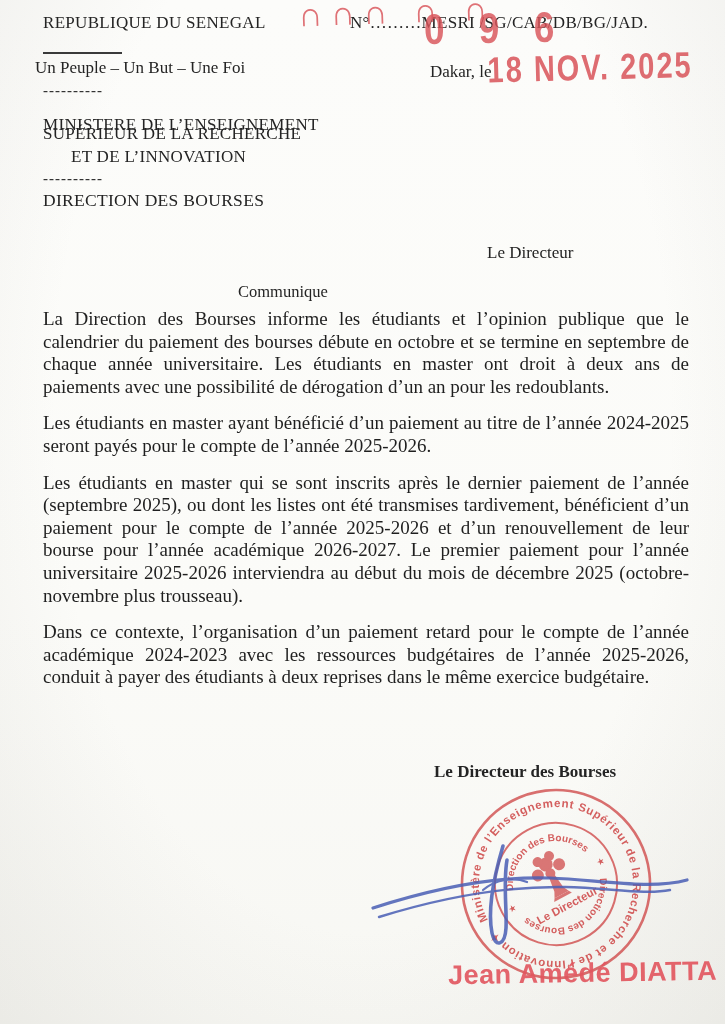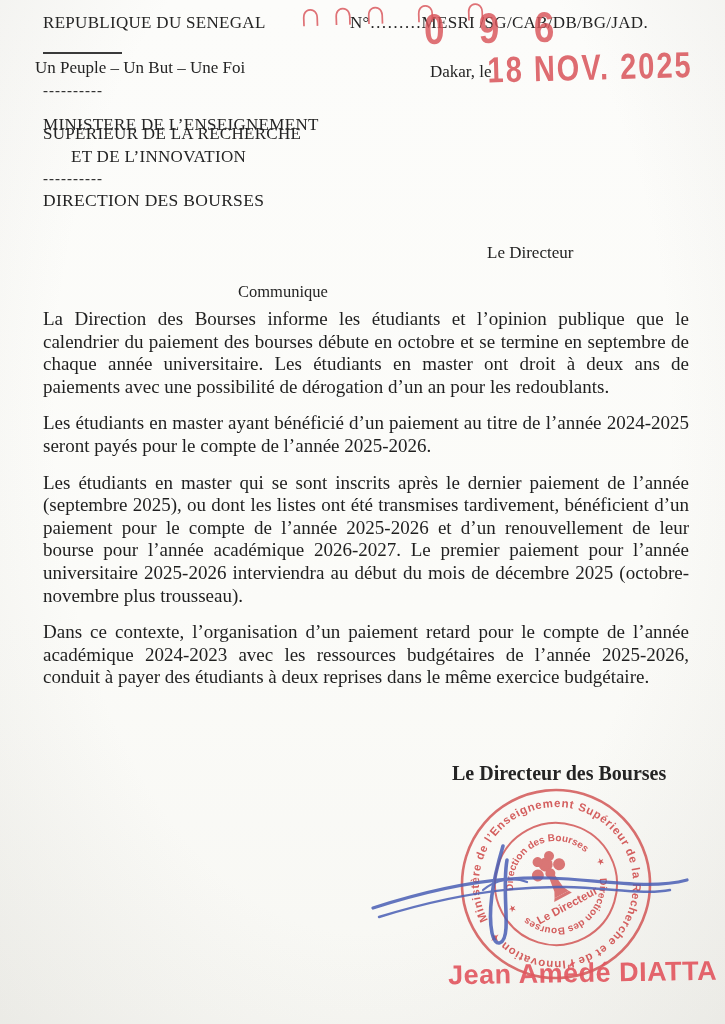--- a/index.html
+++ b/index.html
@@ -59,21 +59,21 @@
   <div class="t" style="left:487px;top:243px;font-size:17px;">Le Directeur</div>
   <div class="t" style="left:238px;top:282px;font-size:16.5px;font-weight:normal;">Communique</div>
 
   <div class="body-text">
     <p>La Direction des Bourses informe les étudiants et l’opinion publique que le calendrier du paiement des bourses débute en octobre et se termine en septembre de chaque année universitaire. Les étudiants en master ont droit à deux ans de paiements avec une possibilité de dérogation d’un an pour les redoublants.</p>
     <p>Les étudiants en master ayant bénéficié d’un paiement au titre de l’année 2024-2025 seront payés pour le compte de l’année 2025-2026.</p>
     <p>Les étudiants en master qui se sont inscrits après le dernier paiement de l’année (septembre 2025), ou dont les listes ont été transmises tardivement, bénéficient d’un paiement pour le compte de l’année 2025-2026 et d’un renouvellement de leur bourse pour l’année académique 2026-2027. Le premier paiement pour l’année universitaire 2025-2026 interviendra au début du mois de décembre 2025 (octobre-novembre plus trousseau).</p>
     <p>Dans ce contexte, l’organisation d’un paiement retard pour le compte de l’année académique 2024-2023 avec les ressources budgétaires de l’année 2025-2026, conduit à payer des étudiants à deux reprises dans le même exercice budgétaire.</p>
   </div>
 
-  <div class="t" style="left:452px;top:762px;font-size:20px;font-weight:bold;">Le Directeur des Bourses</div>
+  <div class="t" style="left:434px;top:762px;font-size:17px;font-weight:bold;">Le Directeur des Bourses</div>
 
   <svg class="seal" width="244" height="216" viewBox="0 0 244 216">
     <g transform="rotate(-28 120 104)" fill="none" stroke="#cf4a4a">
       <circle cx="120" cy="104" r="94" stroke-width="2.6" opacity="0.9"></circle>
       <circle cx="120" cy="104" r="61" stroke-width="2" opacity="0.9"></circle>
       <defs>
         <path id="outerArc" d="M 43,104 A 77,77 0 1 1 197,104 A 77,77 0 1 1 43,104"></path>
         <path id="innerTop" d="M 77,104 A 43,43 0 0 1 163,104"></path>
         <path id="innerBottom" d="M 164,104 A 44,44 0 0 1 76,104"></path>
       </defs>

